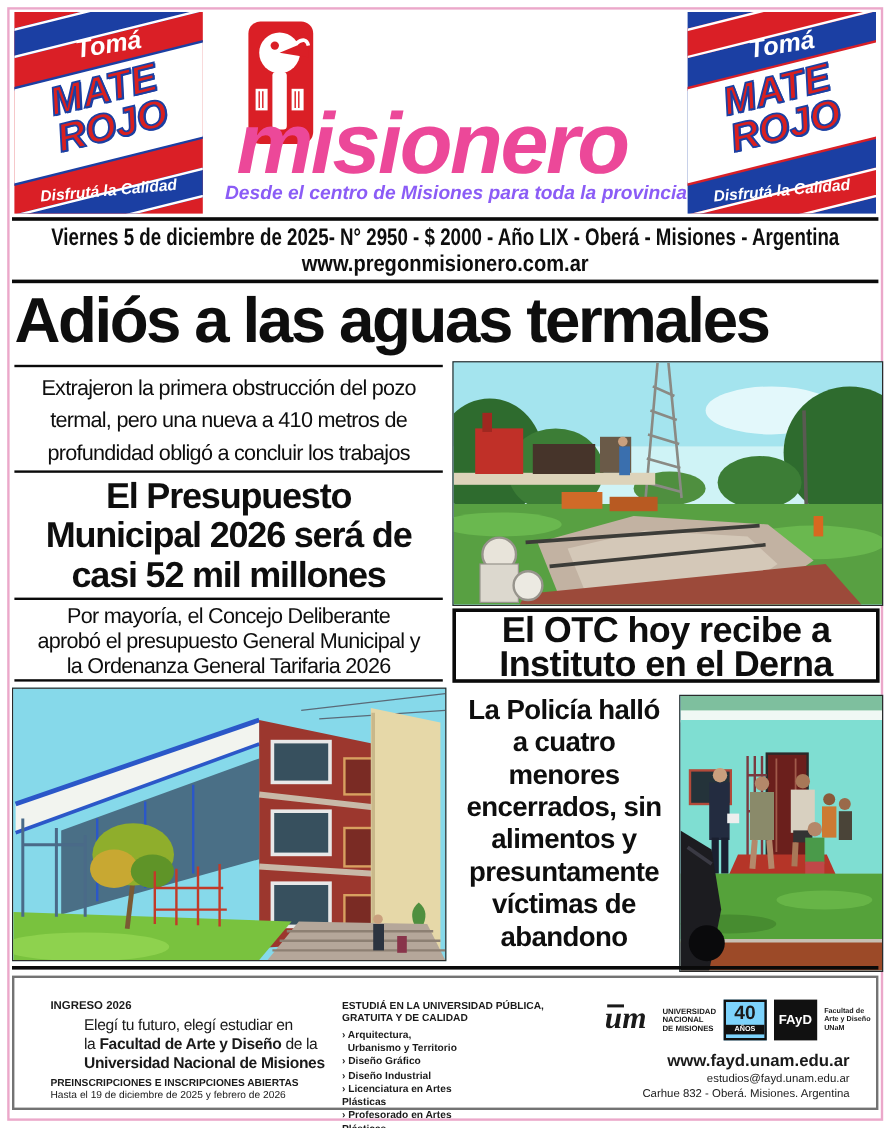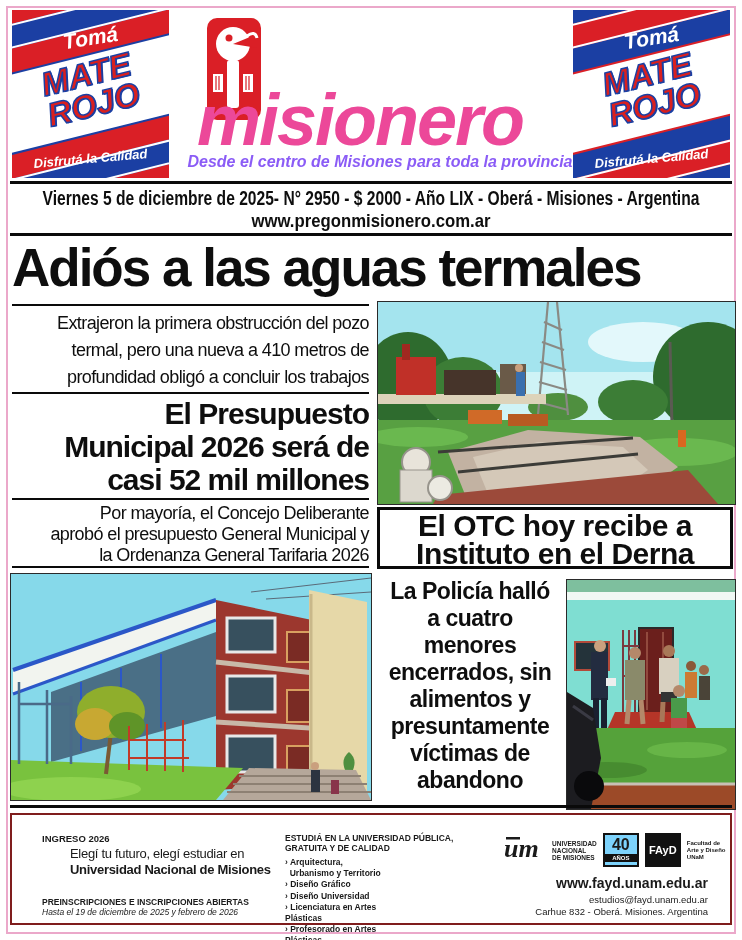--- a/index.html
+++ b/index.html
@@ -39,44 +39,44 @@
 
   
   .dateline1{position:absolute;top:187px;left:50%;transform:translateX(-50%) scaleX(0.78);
         white-space:nowrap;font-size:20px;font-weight:bold;}
   .dateline2{position:absolute;top:210px;left:50%;transform:translateX(-50%) scaleX(0.88);
         white-space:nowrap;font-size:19px;font-weight:bold;}
 
   
   .h1{position:absolute;left:12px;top:237px;width:722px;font-size:53px;font-weight:bold;
         letter-spacing:-2px;line-height:62px;}
-  .col-l{left:12px;width:357px;text-align:right;}
+  .col-l{left:12px;width:357px;text-align:center;}
   .deck1{position:absolute;top:310px;font-size:18px;letter-spacing:-0.6px;line-height:27px;white-space:pre-line;}
   .h2{position:absolute;top:397px;font-size:30px;font-weight:bold;letter-spacing:-1px;line-height:33px;white-space:pre-line;}
   .deck2{position:absolute;top:503px;font-size:18px;letter-spacing:-0.6px;line-height:21px;white-space:pre-line;}
   .otc{position:absolute;left:377px;top:507px;width:350px;height:54px;border:3px solid #0a0a0a;
         text-align:center;font-size:30px;font-weight:bold;letter-spacing:-0.5px;line-height:28px;
         white-space:pre-line;padding-top:2px;}
   .deck4{position:absolute;left:376px;top:578px;width:188px;text-align:center;
         font-size:23px;font-weight:bold;letter-spacing:-0.5px;line-height:27px;white-space:pre-line;}
 
   
   .photo{position:absolute;border:1px solid #2a2a2a;overflow:hidden;background:#9fe0ea;}
   .photo svg{display:block;}
   .photo1{left:377px;top:301px;width:357px;height:202px;}
   .photo2{left:10px;top:573px;width:360px;height:226px;}
   .photo3{left:566px;top:579px;width:168px;height:229px;}
 
   
-  .footer{position:absolute;left:10px;top:813px;width:718px;height:108px;border:2px solid #7f1d1d;background:#fff;color:#1a1a1a;}
+  .footer{position:absolute;left:10px;top:813px;width:718px;height:108px;border:2px solid #737373;background:#fff;color:#1a1a1a;}
   .f-ingreso{position:absolute;left:30px;top:18px;font-size:9.5px;font-weight:bold;}
   .f-main{position:absolute;left:28px;top:31px;font-size:13px;line-height:16px;letter-spacing:-0.3px;margin-left:30px;}
   .f-main b{font-weight:bold;}
   .f-pre{position:absolute;left:30px;top:82px;font-size:8.5px;font-weight:bold;}
-  .f-hasta{position:absolute;left:30px;top:92px;font-size:8.5px;font-style:italic;}
+  .f-hasta{position:absolute;left:30px;top:92px;font-size:8.5px;}
   .f-estudia{position:absolute;left:273px;top:18px;font-size:8.5px;font-weight:bold;white-space:pre-line;line-height:10px;}
   .f-list{position:absolute;margin:0;padding:0;list-style:none;font-size:8.5px;font-weight:bold;line-height:10.5px;}
   .f-list li{white-space:pre-line;margin-bottom:1px;}
   .f-list1{left:273px;top:42px;width:125px;}
   .f-list2{left:388px;top:52px;width:120px;}
   .f-logos{position:absolute;left:492px;top:20px;height:30px;display:flex;align-items:center;gap:6px;}
   .um-label{font-size:6.5px;font-weight:bold;line-height:7px;white-space:pre-line;}
   .badge40{width:32px;height:30px;border:2px solid #111;background:#7dd3fc;text-align:center;}
   .badge40 .n{font-size:16px;font-weight:bold;line-height:19px;}
   .badge40 .s{background:#111;color:#fff;font-size:6px;font-weight:bold;line-height:8px;}
@@ -289,32 +289,33 @@
       <path d="M6 126 L26 140" stroke="#3a3a44" stroke-width="3"></path>
     </svg>
   </div>
 
   <div class="rule" style="left:10px;top:805px;width:722px;"></div>
 
   <div class="footer">
     <div class="f-ingreso">INGRESO 2026</div>
     <div class="f-main">
       <div>Elegí tu futuro, elegí estudiar en</div>
+      <div><span>la </span><b>Facultad de Arte y Diseño</b><span> de la</span></div>
       <div style="font-weight:bold;">Universidad Nacional de Misiones</div>
     </div>
     <div class="f-pre">PREINSCRIPCIONES E INSCRIPCIONES ABIERTAS</div>
     <div class="f-hasta">Hasta el 19 de diciembre de 2025 y febrero de 2026</div>
 
     <div class="f-estudia">ESTUDIÁ EN LA UNIVERSIDAD PÚBLICA,
 GRATUITA Y DE CALIDAD</div>
     <ul class="f-list f-list1">
       <li>› Arquitectura,
 &nbsp;&nbsp;Urbanismo y Territorio</li>
       <li>› Diseño Gráfico</li>
-      <li>› Diseño Universidad</li>
+      <li>› Diseño Industrial</li>
       <li>› Licenciatura en Artes Plásticas</li>
       <li>› Profesorado en Artes Plásticas</li>
     </ul>
 
     <div class="f-logos">
       <span>
         <svg width="42" height="26" viewBox="0 0 42 26">
           <text x="0" y="22" font-family="Liberation Serif, serif" font-style="italic" font-weight="bold" font-size="26" fill="#1a1a1a">um</text>
           <rect x="2" y="2" width="14" height="2.5" fill="#1a1a1a"></rect>
         </svg>

